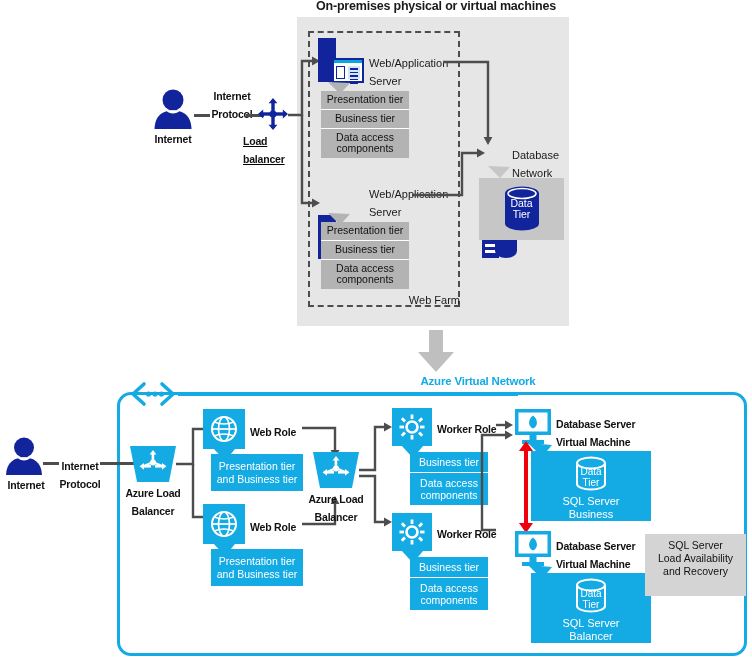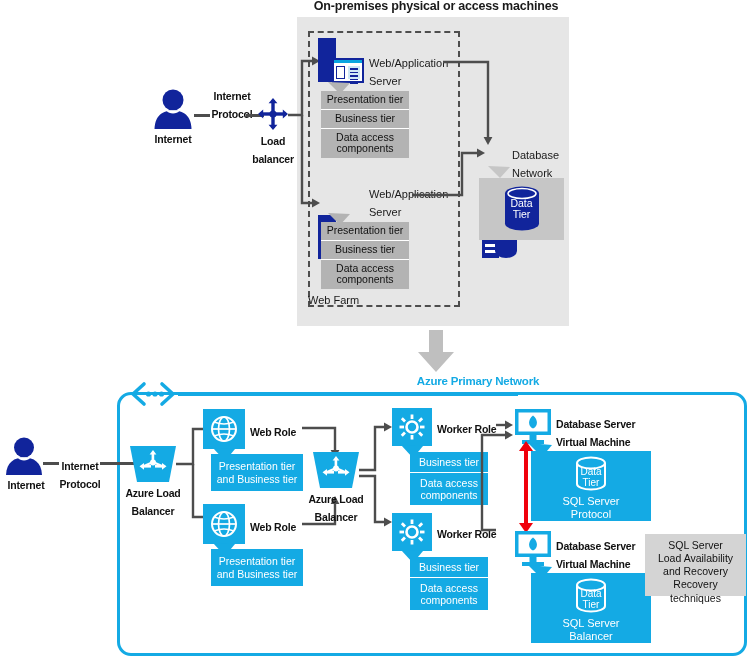--- a/index.html
+++ b/index.html
@@ -9,21 +9,21 @@
   .abs{position:absolute;}
   .ctr{display:flex;align-items:center;justify-content:center;text-align:center;}
 
   
   #onprem-title{left:296px;top:-1px;width:280px;font-size:12.5px;font-weight:bold;
     color:#1a1a1a;text-align:center;letter-spacing:-0.2px;}
   #onprem-panel{left:297px;top:17px;width:272px;height:309px;background:#e6e6e6;}
   #webfarm-dashed{left:308px;top:31px;width:152px;height:276px;
     border:2px dashed #4d4d4d;box-sizing:border-box;}
   #webfarm-label{left:308px;top:294px;width:152px;font-size:11px;color:#1a1a1a;
-    text-align:left;}
+    text-align:right;}
 
   .tierbox{background:#b3b3b3;}
   .tierbox .row{font-size:10.5px;color:#111;text-align:center;line-height:1.12;
     padding:3px 4px 3px 4px;border-top:1.6px solid #ffffff;}
   .tierbox .row:first-child{border-top:none;}
 
   
   .tower{position:relative;}
   .tower .body{position:absolute;left:0;top:0;width:18px;height:44px;background:#11249b;}
   .monwin{position:absolute;left:14px;top:20px;width:32px;height:25px;background:#11249b;}
@@ -64,21 +64,21 @@
   .lbl-plain{font-size:11px;color:#1a1a1a;line-height:1.2;}
 
   #ha-note{left:645px;top:534px;width:101px;height:62px;background:#d4d4d4;}
   #ha-note .t{font-size:10.5px;color:#111;line-height:1.25;text-align:center;padding:5px 3px;}
 
   svg{display:block;overflow:visible;}
 </style>
 </head>
 <body>
 
-<div class="abs" id="onprem-title">On-premises physical or access machines</div>
+<div class="abs" id="onprem-title">On-premises physical or virtual machines</div>
 
 <div class="abs" id="onprem-panel"></div>
 <div class="abs" id="webfarm-dashed"></div>
 <div class="abs" id="webfarm-label">Web Farm</div>
 
 <div class="abs" style="left:152px;top:89px;width:42px;height:40px;">
   <svg width="42" height="40" viewBox="0 0 42 40">
     <circle cx="21" cy="11" r="10.5" fill="#11249b"></circle>
     <path d="M2.5 40 C3 26 11 21.5 21 21.5 C31 21.5 39 26 39.5 40 Z" fill="#11249b"></path>
     <path d="M14.5 21.8 C17 25.5 25 25.5 27.5 21.8 C25.5 20.9 16.5 20.9 14.5 21.8 Z" fill="#ffffff"></path>
@@ -102,21 +102,21 @@
       <rect x="13.3" y="19" width="3.4" height="11"></rect>
       <polygon points="15,32 10.6,26.8 19.4,26.8"></polygon>
       <rect x="2" y="14.3" width="11" height="3.4"></rect>
       <polygon points="0,16 5.2,11.6 5.2,20.4"></polygon>
       <rect x="17" y="14.3" width="11" height="3.4"></rect>
       <polygon points="30,16 24.8,11.6 24.8,20.4"></polygon>
       <circle cx="15" cy="16" r="3.6"></circle>
     </g>
   </svg>
 </div>
-<div class="abs" style="left:243px;top:131px;width:60px;text-align:center;">
+<div class="abs" style="left:243px;top:131px;width:60px;text-align:left;text-decoration:underline;">
   <span class="lbl-bold">Load balancer</span>
 </div>
 
 <div class="abs" style="left:288px;top:113px;width:60px;height:60px;">
   <svg width="60" height="120" viewBox="0 0 60 120">
     <path d="M0 2 H14 V-52 H26" stroke="#4d4d4d" stroke-width="2.4" fill="none"></path>
     <polygon points="32,-52 24,-56.4 24,-47.6" fill="#4d4d4d"></polygon>
     <path d="M14 2 V90 H26" stroke="#4d4d4d" stroke-width="2.4" fill="none"></path>
     <polygon points="32,90 24,85.6 24,94.4" fill="#4d4d4d"></polygon>
   </svg>
@@ -226,21 +226,21 @@
 </div>
 
 <div class="abs" id="big-arrow">
   <svg width="44" height="42" viewBox="0 0 44 42">
     <polygon points="15,0 29,0 29,22 40,22 22,42 4,22 15,22" fill="#bfbfbf"></polygon>
   </svg>
 </div>
 
 <div class="abs" id="azure-box"></div>
 <div class="abs" id="vnet-top-line"></div>
-<div class="abs" id="azure-title">Azure Primary Network</div>
+<div class="abs" id="azure-title">Azure Virtual Network</div>
 <div class="abs" id="vnet-chevron">
   <svg width="50" height="26" viewBox="0 0 50 26">
     <path d="M16 3 L5 13 L16 23" stroke="#14aae4" stroke-width="3.6" fill="none" stroke-linecap="round" stroke-linejoin="round"></path>
     <path d="M34 3 L45 13 L34 23" stroke="#14aae4" stroke-width="3.6" fill="none" stroke-linecap="round" stroke-linejoin="round"></path>
     <circle cx="20.5" cy="13" r="2.6" fill="#14aae4"></circle>
     <circle cx="27" cy="13" r="2.6" fill="#14aae4"></circle>
     <circle cx="33.5" cy="13" r="2.6" fill="#14aae4"></circle>
   </svg>
 </div>
 
@@ -463,21 +463,21 @@
       <path d="M6 7 V28 A14 5.5 0 0 0 34 28 V7" fill="none" stroke="#fff" stroke-width="2"></path>
     </svg>
     <div style="position:absolute;left:40px;top:15px;width:40px;text-align:center;color:#fff;
                 font-size:10px;line-height:1.1;">
       <div>Data</div>
       <div>Tier</div>
     </div>
     <div style="position:absolute;left:0;top:44px;width:120px;text-align:center;color:#fff;
                 font-size:11px;line-height:1.2;">
       <div>SQL Server</div>
-      <div>Protocol</div>
+      <div>Business</div>
     </div>
   </div>
 </div>
 
 <div class="abs" style="left:518px;top:441px;width:16px;height:92px;">
   <svg width="16" height="92" viewBox="0 0 16 92">
     <rect x="6" y="8" width="4" height="76" fill="#f0000c"></rect>
     <polygon points="8,0 1,10 15,10" fill="#f0000c"></polygon>
     <polygon points="8,92 1,82 15,82" fill="#f0000c"></polygon>
   </svg>
@@ -518,15 +518,14 @@
       <div>Balancer</div>
     </div>
   </div>
 </div>
 
 <div class="abs" id="ha-note">
   <div class="t">
     <div>SQL Server</div>
     <div>Load Availability</div>
     <div>and Recovery</div>
-    <div>Recovery techniques</div>
   </div>
 </div>
 
 </body></html>

